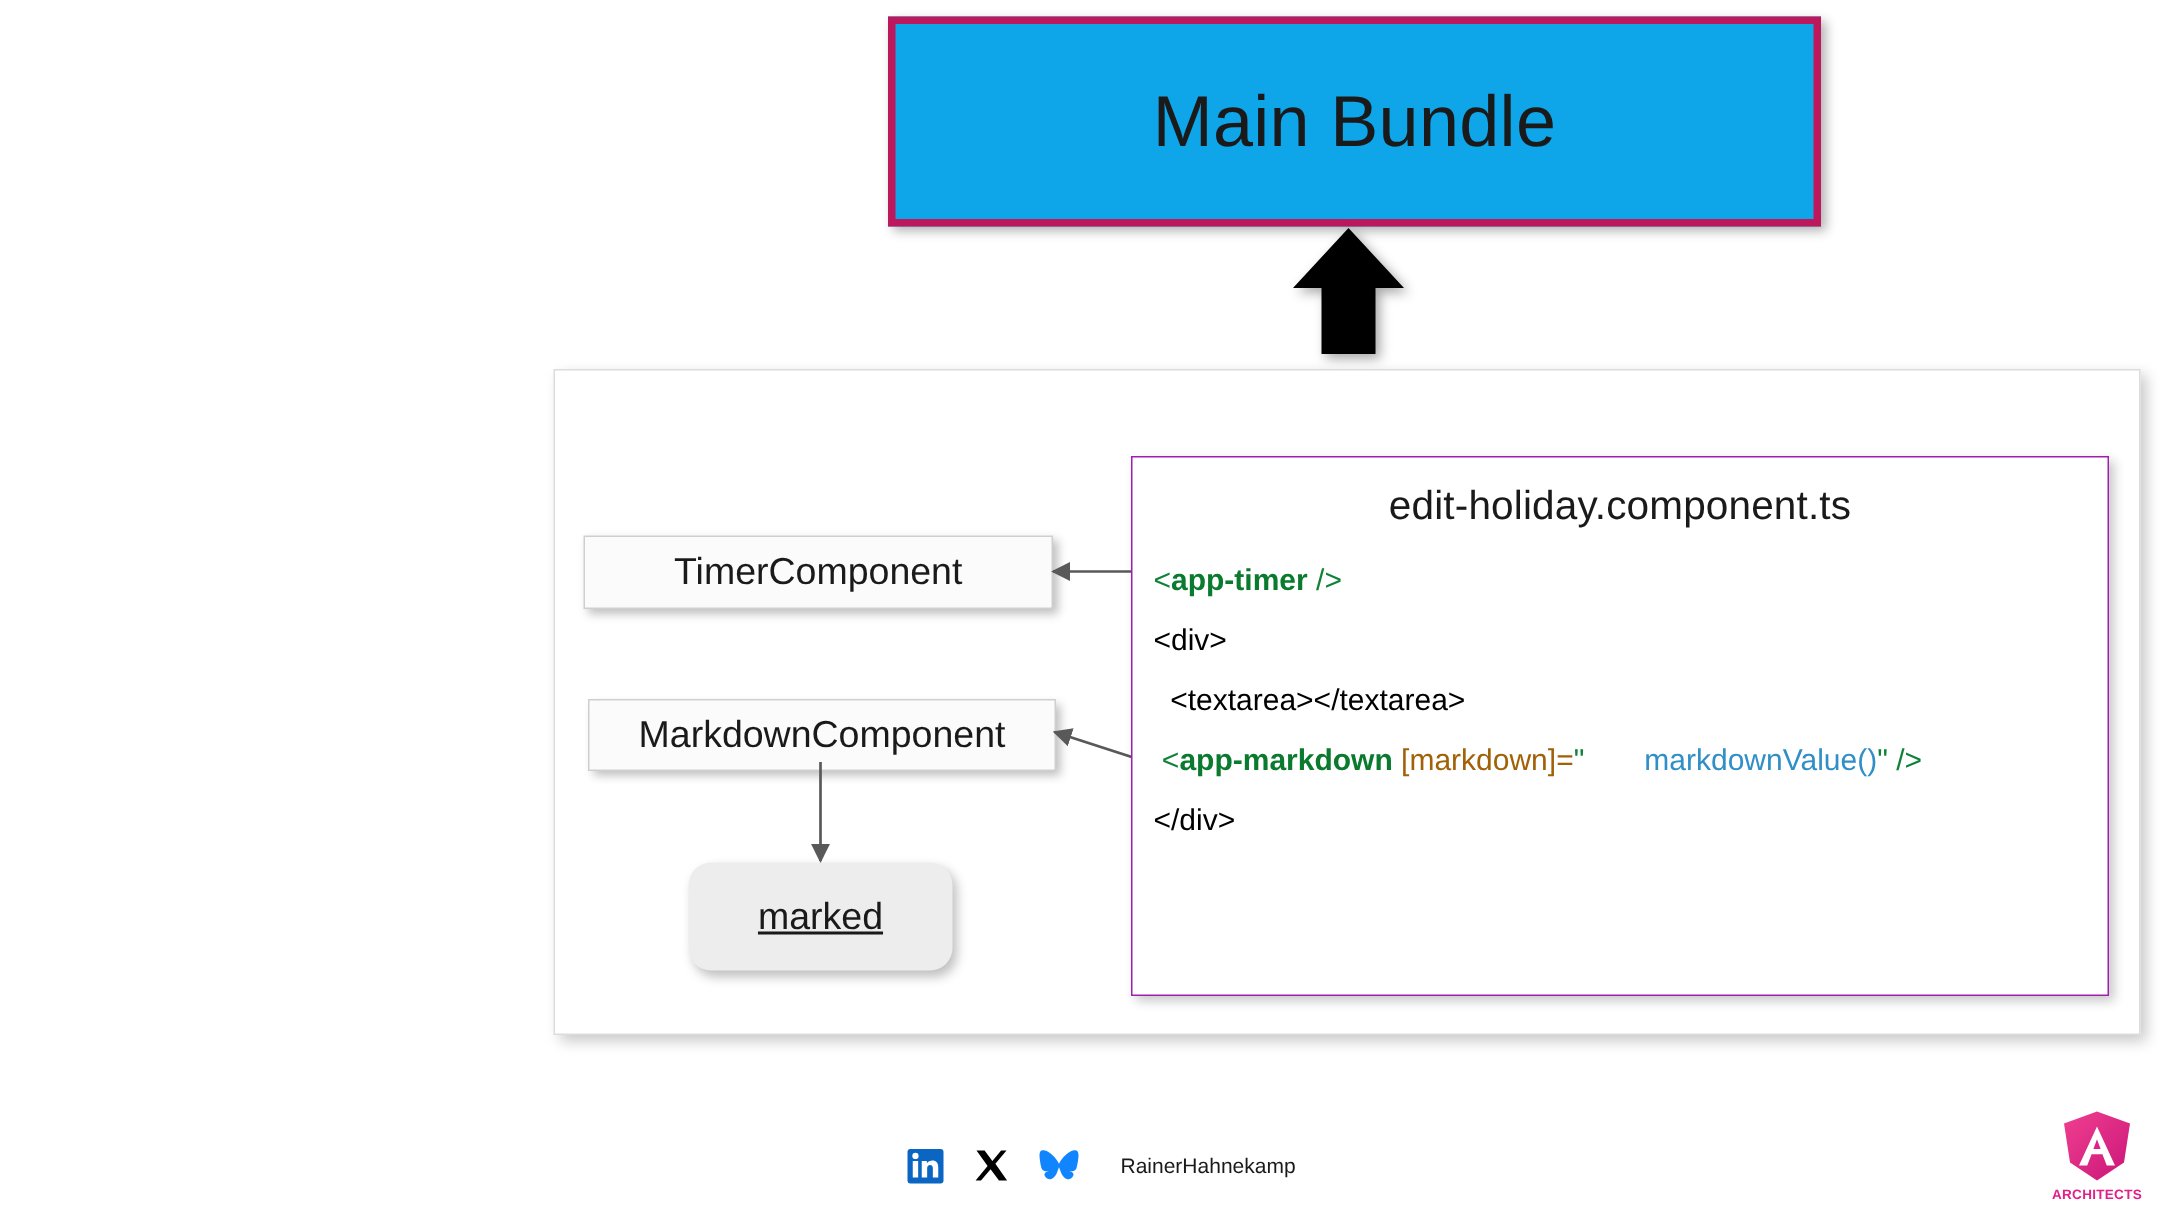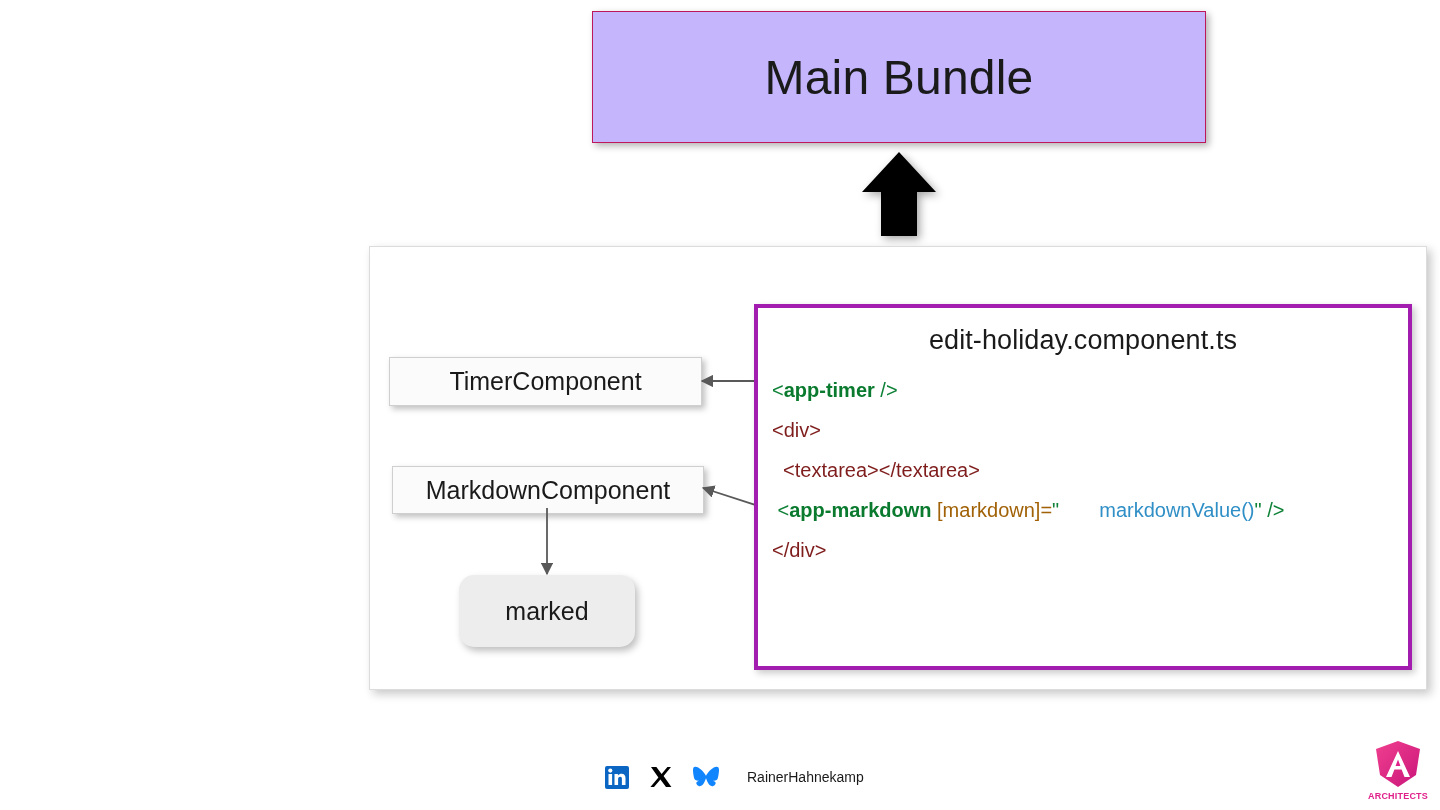--- a/index.html
+++ b/index.html
@@ -8,22 +8,22 @@
     background:#ffffff;
     font-family:"Liberation Sans", sans-serif;
     overflow:hidden;
     position:relative;
   }
   .stage{position:absolute;inset:0;}
 
   
   #main-bundle-box{
     position:absolute;left:592px;top:11px;width:612px;height:130px;
-    background:#c4b5fd;
-    border:1px solid #be185d;
+    background:#0ea5e9;
+    border:5px solid #be185d;
     box-shadow:3px 3px 7px rgba(0,0,0,0.30);
     display:flex;align-items:center;justify-content:center;
   }
   #main-bundle-box .title{
     font-size:48px;color:#1a1a1a;font-weight:400;letter-spacing:0.2px;
   }
 
   
   #bundle-arrow{
     position:absolute;left:862px;top:152px;width:74px;height:84px;
@@ -46,41 +46,41 @@
   }
   #timer-component-box{left:389px;top:357px;width:311px;height:47px;}
   #markdown-component-box{left:392px;top:466px;width:310px;height:46px;}
 
   
   #marked-box{
     position:absolute;left:459px;top:575px;width:176px;height:72px;
     background:#ededed;border-radius:15px;
     box-shadow:3px 4px 7px rgba(0,0,0,0.25);
     display:flex;align-items:center;justify-content:center;
-    font-size:25px;color:#1a1a1a;
+    font-size:25px;color:#1a1a1a;text-decoration:underline;
   }
 
   
   #code-panel{
     position:absolute;left:754px;top:304px;width:650px;height:358px;
-    background:#ffffff;border:4px solid #a21caf;
+    background:#ffffff;border:1px solid #a21caf;
     box-shadow:3px 3px 7px rgba(0,0,0,0.22);
   }
   #code-panel .file-title{
     text-align:center;font-size:27px;color:#1a1a1a;
     margin-top:17px;letter-spacing:0.1px;
   }
   #code-block{
     margin-top:14px;padding-left:14px;
     font-family:Liberation Sans, sans-serif;
     font-size:20px;line-height:40px;
     white-space:pre;
   }
   .tok-tag-bold{color:#0a7a2e;font-weight:700;}
-  .tok-tag{color:#7f1d1d;}
+  .tok-tag{color:#000000;}
   .tok-attr{color:#a16207;}
   .tok-str{color:#2f8fc6;margin-left:40px;}
   .tok-punct{color:#0f8238;}
 
   
   .connector{position:absolute;overflow:visible;}
   #connector-timer{left:696px;top:368px;width:84px;height:26px;}
   #connector-markdown{left:696px;top:482px;width:112px;height:46px;}
   #connector-marked{left:530px;top:508px;width:34px;height:74px;}
 

